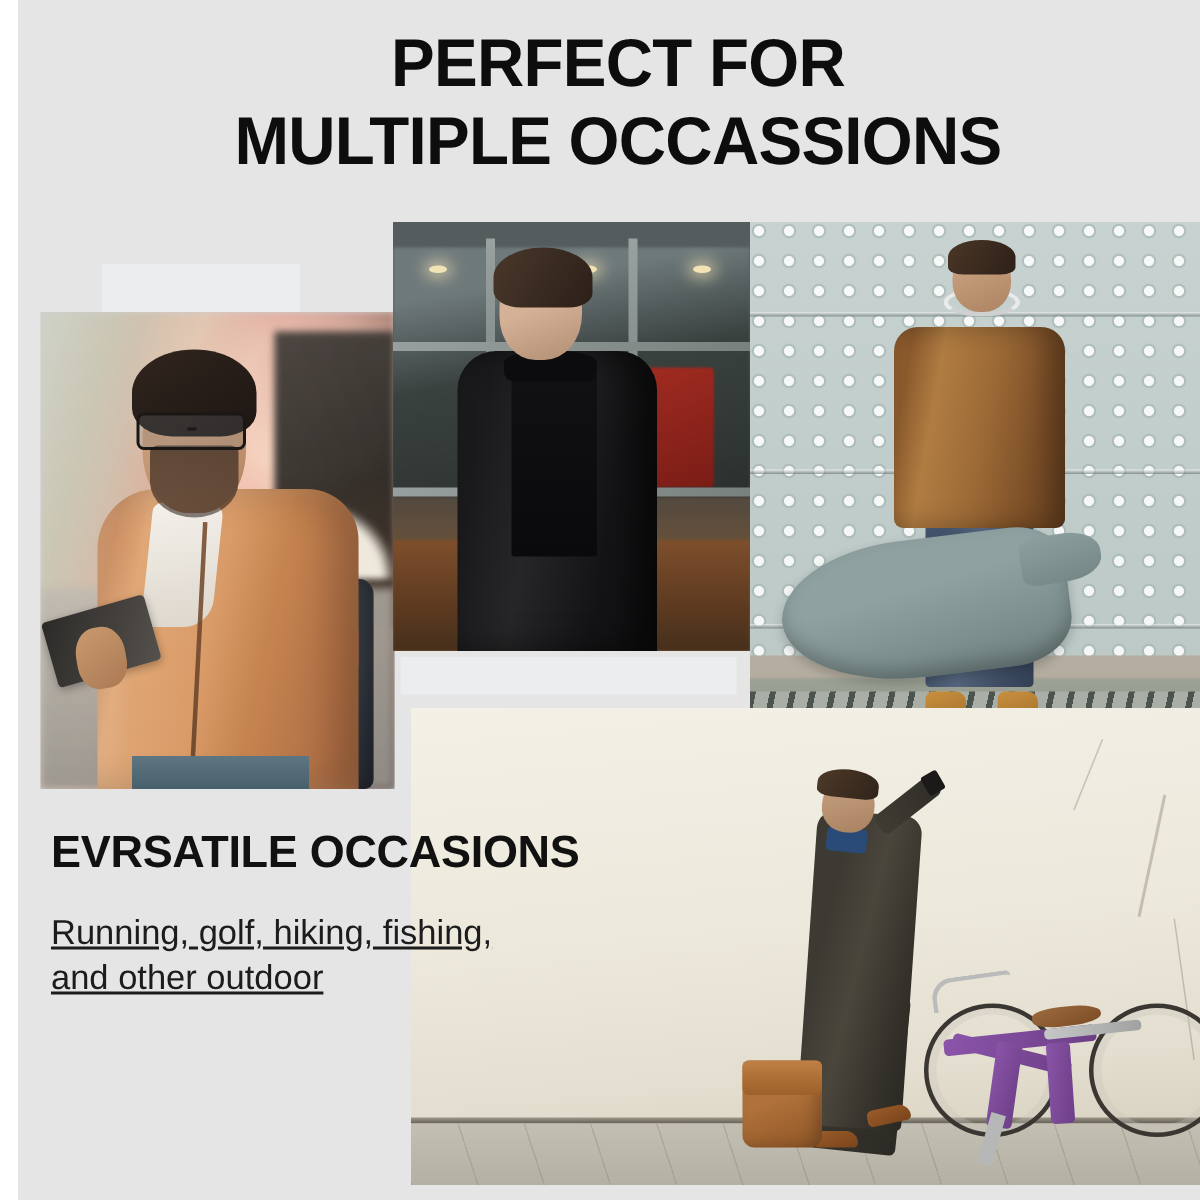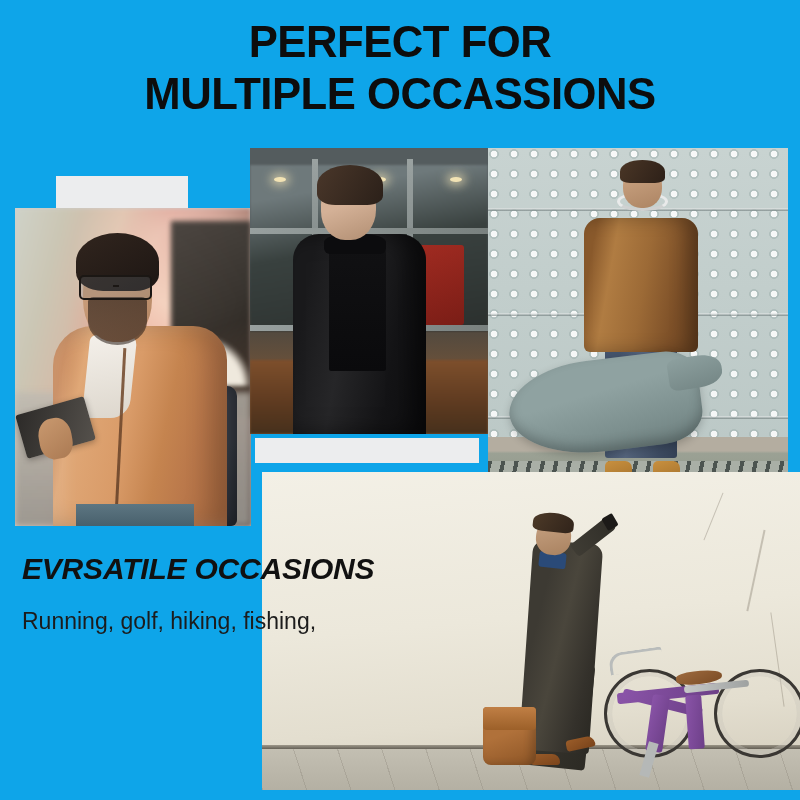--- a/index.html
+++ b/index.html
@@ -2,21 +2,21 @@
 <html><head>
 <meta charset="utf-8">
 <style>
   * { margin:0; padding:0; box-sizing:border-box; }
   html,body { background:#ffffff; }
   body {
     width:800px; height:800px; position:relative; overflow:hidden;
     font-family:"Liberation Sans","DejaVu Sans",sans-serif;
     color:#111111;
   }
-  .stage { position:absolute; inset:0; background:#0ea5e9; }
+  .stage { position:absolute; inset:0; background:#e5e5e5;margin-left:12px; }
 
   
   .headline {
     position:absolute; left:0; top:18px; width:800px;
     text-align:center; user-select:none;
   }
   .headline .l1, .headline .l2 {
     display:block; font-weight:bold; color:#0d0d0d;
     letter-spacing:-0.5px; line-height:1.06;
     font-family:"Liberation Sans","DejaVu Sans",sans-serif;
@@ -377,25 +377,25 @@
   }
   #photo-bot .kick {
     left:71%; top:85%; width:1.8%; height:11%;
     background:#b5b8b7; transform:rotate(16deg);
   }
 
   
   .subhead {
     position:absolute; left:22px; top:552px;
     font-size:30px; font-weight:bold; letter-spacing:-0.2px;
-    color:#111111; white-space:nowrap; z-index:6;font-style:italic;
+    color:#111111; white-space:nowrap; z-index:6;
   }
   .bodycopy {
     position:absolute; left:22px; top:606px; width:370px; z-index:6;
-    font-size:23px; line-height:30px; color:#1c1c1c; font-weight:normal;
+    font-size:23px; line-height:30px; color:#1c1c1c; font-weight:normal;text-decoration:underline;
   }
   .bodycopy span { display:block; white-space:nowrap; }
 </style>
 </head>
 <body>
 
 <div class="stage">
 
   <div class="headline">
     <span class="l1">PERFECT FOR</span>
@@ -493,15 +493,16 @@
     <div class="layer shoe sh1"></div>
     <div class="layer shoe sh2"></div>
     <div class="layer satchel"></div>
     <div class="layer satchel-flap"></div>
   </div>
 
   <div class="subhead">EVRSATILE OCCASIONS</div>
 
   <div class="bodycopy">
     <span>Running, golf, hiking, fishing,</span>
+    <span>and other outdoor</span>
   </div>
 
 </div>
 
 </body></html>

